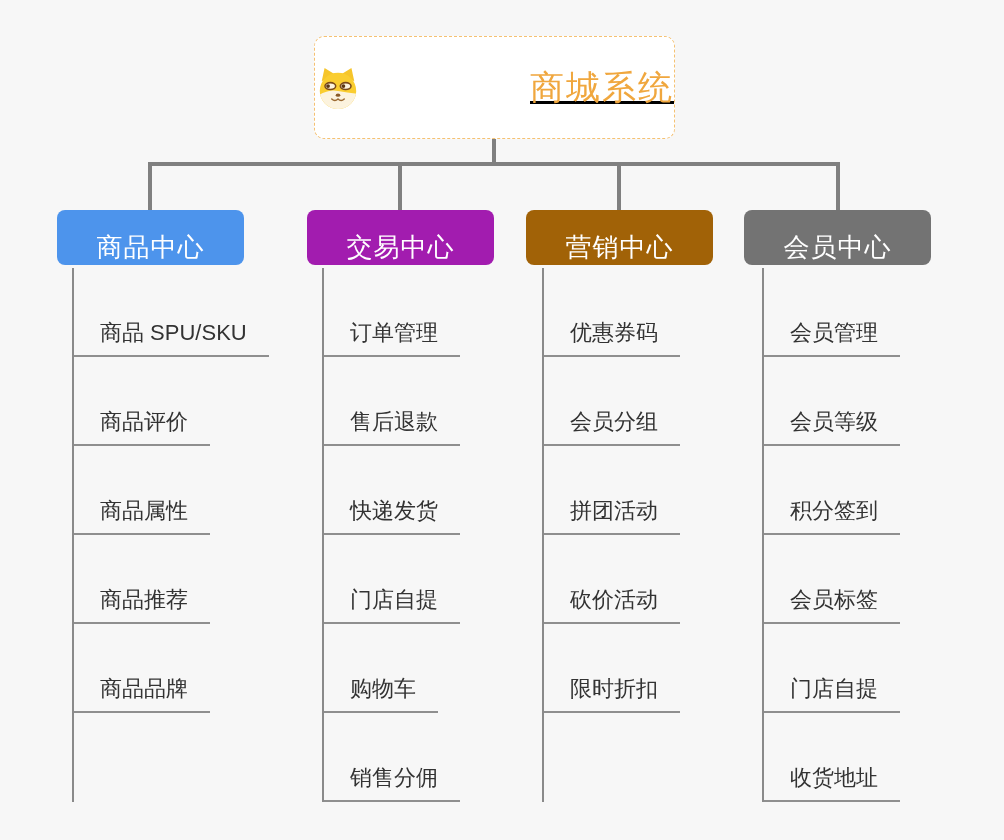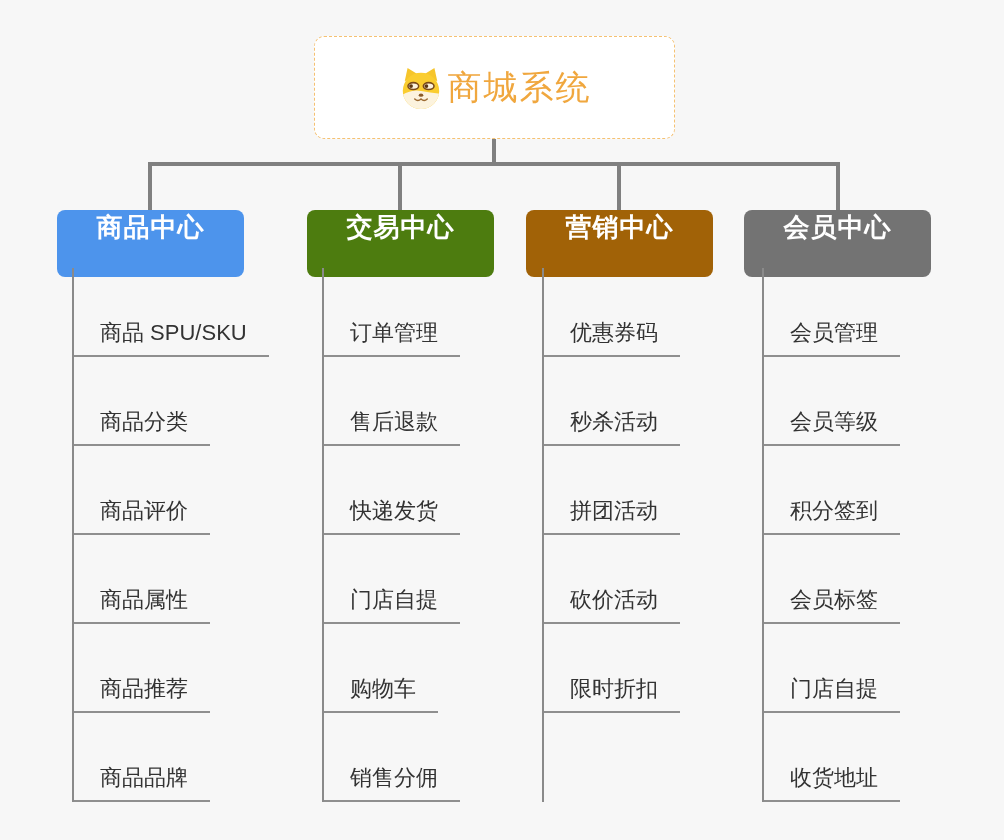--- a/index.html
+++ b/index.html
@@ -11,23 +11,24 @@
     font-family:"Liberation Sans","DejaVu Sans",sans-serif;
   }
   .stage{position:absolute;inset:0;}
 
   
   .root-node{
     position:absolute;left:314px;top:36px;width:361px;height:103px;
     background:#FFFFFF;
     border:1px dashed #F5C172;
     border-radius:10px;
-    display:flex;align-items:center;justify-content:center;
+    display:flex;align-items:center;justify-content:space-between;
     box-sizing:border-box;
     gap:4px;
+    text-decoration:underline;
   }
   .root-label{
     font-size:34px;
     color:#F0A73E;
     letter-spacing:2px;
     white-space:nowrap;
   }
   .root-icon{width:46px;height:46px;flex:0 0 auto;}
 
   
@@ -35,26 +36,25 @@
   .conn.stem    {left:492px;top:139px;width:4px;height:25px;}
   .conn.hbar    {left:148px;top:162px;width:692px;height:4px;}
   .conn.stub    {top:164px;width:4px;height:46px;}
   .conn.stub-1  {left:148px;}
   .conn.stub-2  {left:398px;}
   .conn.stub-3  {left:617px;}
   .conn.stub-4  {left:836px;}
 
   
   .branch-header{
-    position:absolute;top:210px;width:187px;height:67px;
+    position:absolute;top:210px;width:187px;height:55px;
     border-radius:8px;
-    display:flex;align-items:flex-start;justify-content:center;
+    display:flex;align-items:flex-end;justify-content:center;
     color:#FFFFFF;font-size:26px;letter-spacing:1px;
     box-sizing:border-box;
-    font-weight:bold;
   }
   .bh-1{left:57px;}  .bh-2{left:307px;}  .bh-3{left:526px;}  .bh-4{left:744px;}
 
   
   .branch-col{position:absolute;top:268px;}
   .bc-1{left:72px;} .bc-2{left:322px;} .bc-3{left:542px;} .bc-4{left:762px;}
   .branch-line{
     position:absolute;left:0;top:0;width:2px;height:534px;background:#8A8A8A;
   }
   .sub-item{
@@ -98,39 +98,36 @@
   <div class="conn stem"></div>
   <div class="conn hbar"></div>
   <div class="conn stub stub-1"></div>
   <div class="conn stub stub-2"></div>
   <div class="conn stub stub-3"></div>
   <div class="conn stub stub-4"></div>
 
   <div class="branch-header bh-1" style="background-color: rgb(77, 148, 236);">
     <span>商品中心</span>
   </div>
-  <div class="branch-header bh-2" style="background-color: #4d7c0f;">
+  <div class="branch-header bh-2" style="background-color: #a21caf;">
     <span>交易中心</span>
   </div>
   <div class="branch-header bh-3" style="background-color: #a16207;">
     <span>营销中心</span>
   </div>
   <div class="branch-header bh-4" style="background-color: #737373;">
     <span>会员中心</span>
   </div>
 
   <div class="branch-col bc-1">
     <div class="branch-line"></div>
     <div class="sub-item">
         <span class="sub-label">商品 SPU/SKU</span>
       </div>
     <div class="sub-item">
-        <span class="sub-label">商品分类</span>
-      </div>
-    <div class="sub-item">
         <span class="sub-label">商品评价</span>
       </div>
     <div class="sub-item">
         <span class="sub-label">商品属性</span>
       </div>
     <div class="sub-item">
         <span class="sub-label">商品推荐</span>
       </div>
     <div class="sub-item">
         <span class="sub-label">商品品牌</span>
@@ -158,21 +155,21 @@
         <span class="sub-label">销售分佣</span>
       </div>
   </div>
 
   <div class="branch-col bc-3">
     <div class="branch-line"></div>
     <div class="sub-item">
         <span class="sub-label">优惠券码</span>
       </div>
     <div class="sub-item">
-        <span class="sub-label">秒杀活动</span>
+        <span class="sub-label">会员分组</span>
       </div>
     <div class="sub-item">
         <span class="sub-label">拼团活动</span>
       </div>
     <div class="sub-item">
         <span class="sub-label">砍价活动</span>
       </div>
     <div class="sub-item">
         <span class="sub-label">限时折扣</span>
       </div>

